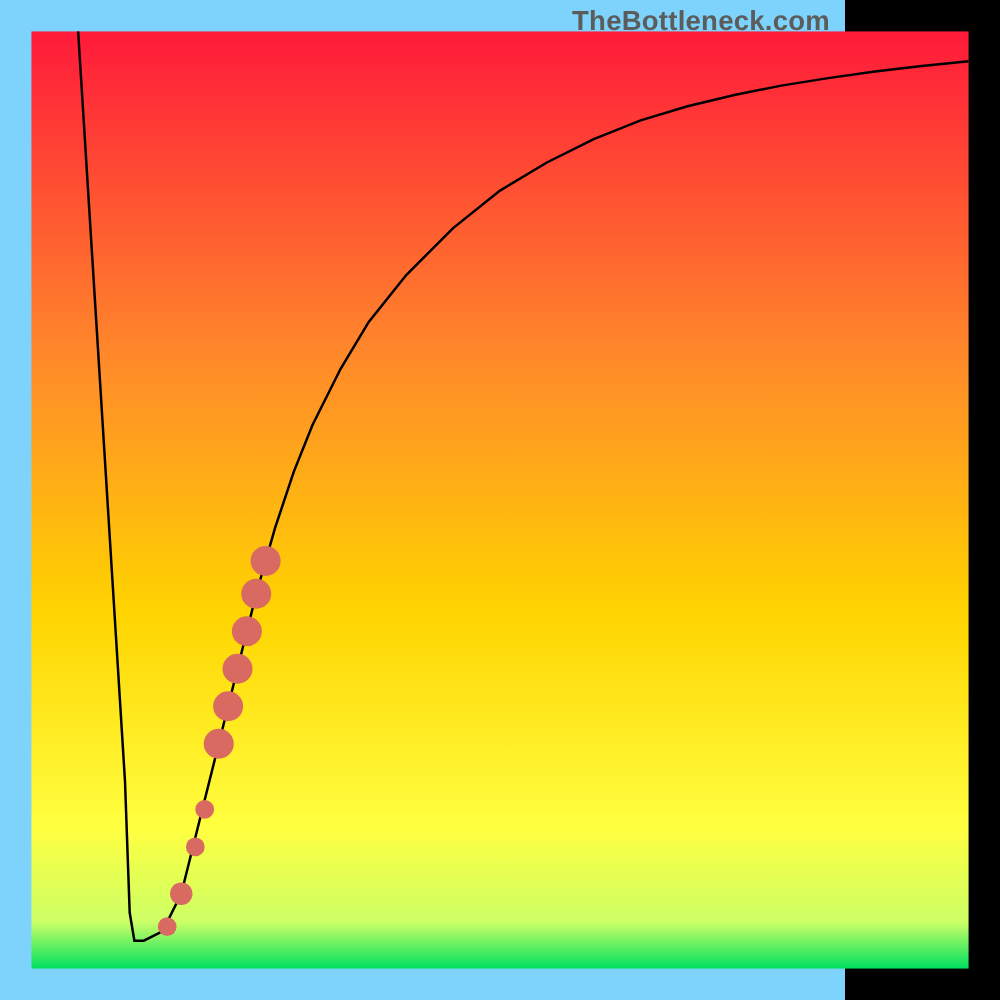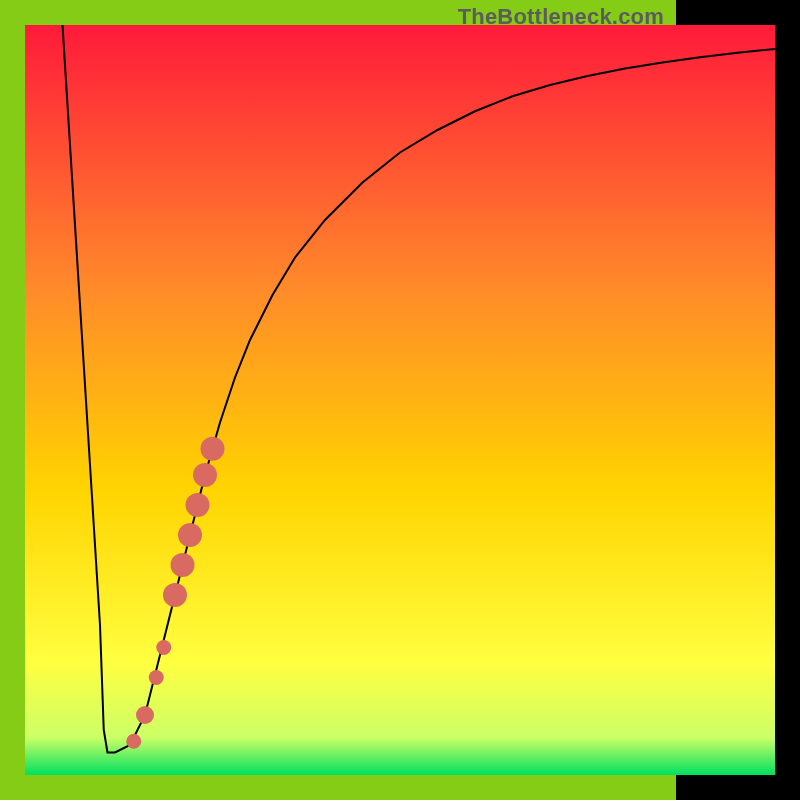--- a/index.html
+++ b/index.html
@@ -7,21 +7,21 @@
     padding: 0;
     width: 800px;
     height: 800px;
     background: #000;
     overflow: hidden;
   }
   .frame {
     position: absolute;
     width: 676px;
     height: 800px;
-    background: #84cc16;
+    background: #7dd3fc;
   }
   .plot-area {
     position: absolute;
     left: 25px;
     top: 25px;
     width: 750px;
     height: 750px;
   }
   .attribution {
     position: absolute;

